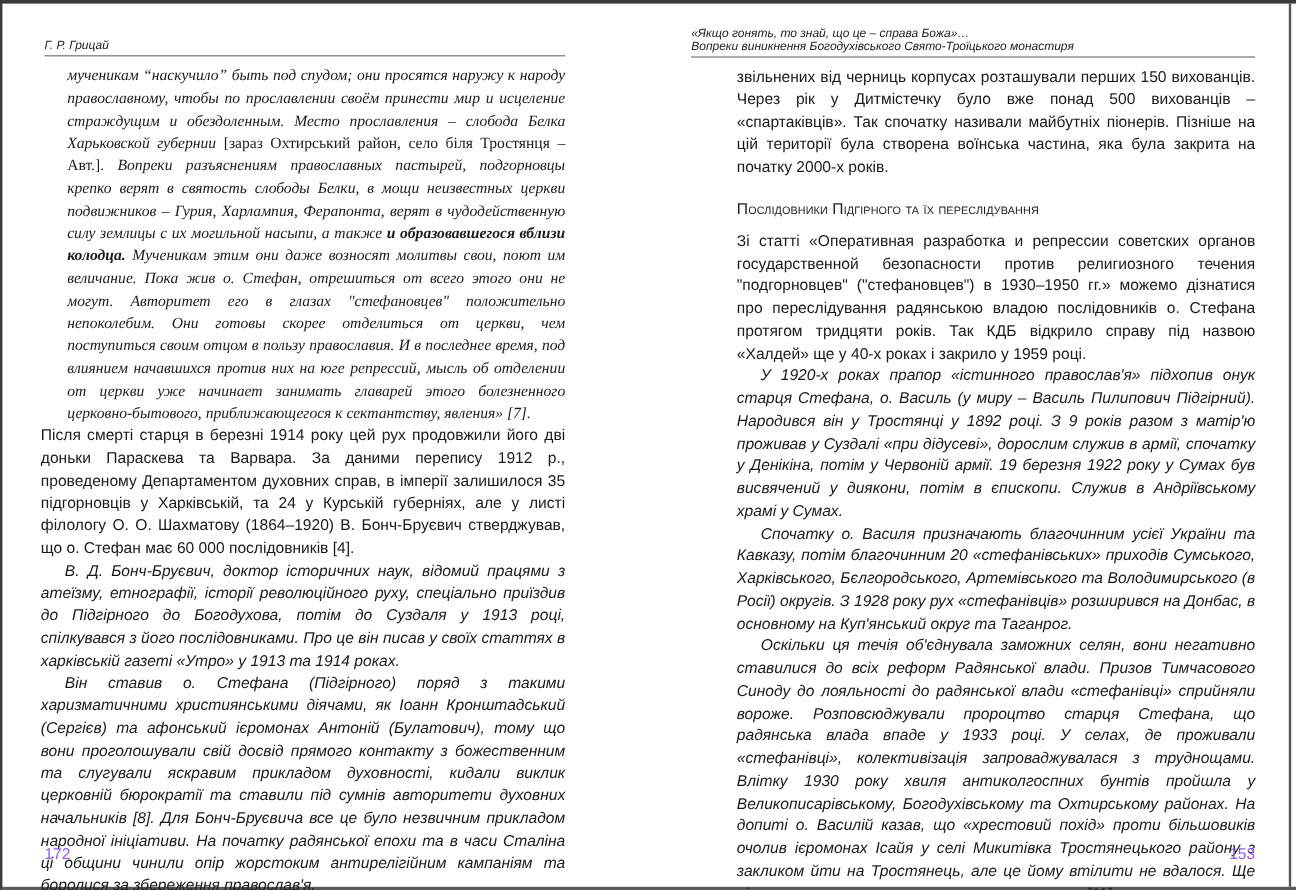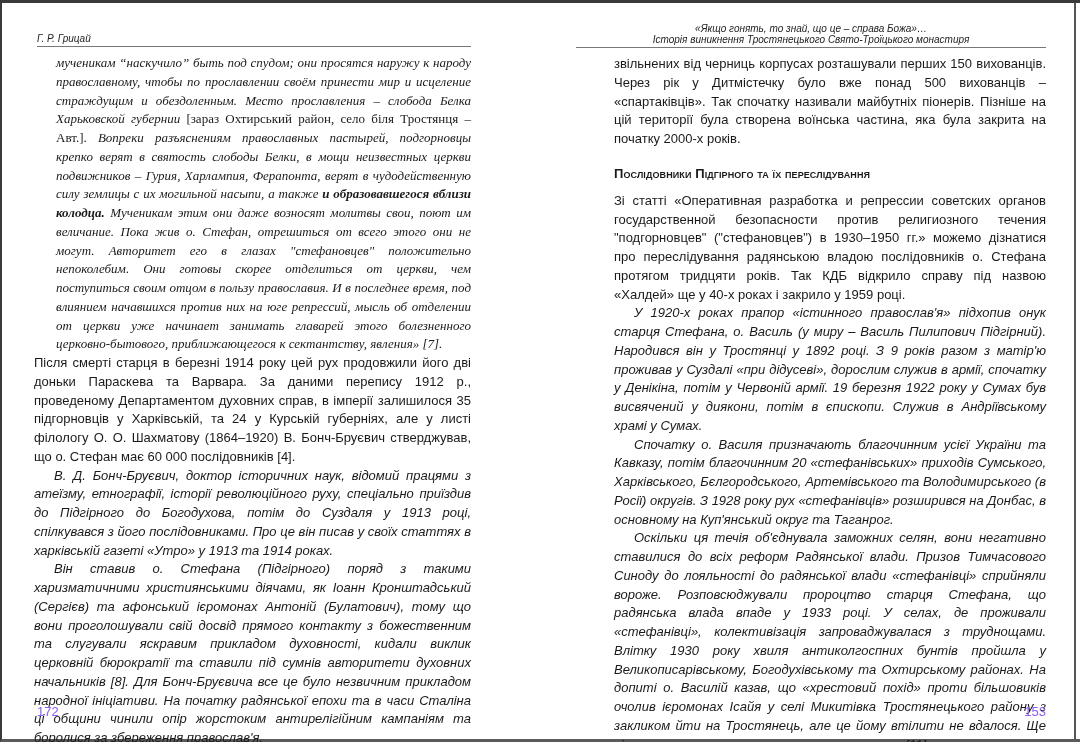--- a/index.html
+++ b/index.html
@@ -27,21 +27,21 @@
     .page.right { left: 612px; width: 432px; }
 
     .running-head {
       position: absolute; top: 30px; left: 0; right: 0;
       font-size: 10px; font-style: italic; color: #222;
       border-bottom: 1.4px solid #777;
       padding-bottom: 2px;
       line-height: 11px;
     }
     .page.left .running-head { left: 3px; right: 0; }
-    .page.right .running-head { left: -38px; right: 0; text-align: center; top: 20px; }
+    .page.right .running-head { left: -38px; right: 0; text-align: left; top: 20px; }
     .running-head .line { display: block; }
 
     .body {
       position: absolute; left: 0; right: 0;
       font-size: 13px; line-height: 18.75px;
       text-align: justify;
       hyphens: manual;
     }
     .page.left .body { top: 51px; }
     .page.right .body { top: 52px; }
@@ -52,21 +52,21 @@
       padding-right: 0;
       font-family: Liberation Serif, serif;
     }
     .quote .upright { font-style: normal; }
     .quote .bold-it { font-weight: bold; font-style: italic; }
     p { margin: 0; }
     p.indent { text-indent: 20px; font-style: italic; }
 
     .section-heading {
       margin: 17px 0 10px 0;
-      font-weight: bold;
+      font-weight: normal;
       font-size: 13px;
       font-variant: small-caps;
       letter-spacing: 0.1px;
       line-height: 16px;
       text-align: left;
     }
 
     .folio {
       position: absolute; bottom: 20px; font-size: 13px; color: #8b5cf6; text-align: right;
     }
@@ -92,21 +92,21 @@
       <p class="indent">Він ставив о. Стефана (Підгірного) поряд з такими харизматичними християнськими діячами, як Іоанн Кронштадський (Сергієв) та афонський ієромонах Антоній (Булатович), тому що вони проголошували свій досвід прямого контакту з божественним та слугували яскравим прикладом духовності, кидали виклик церковній бюрократії та ставили під сумнів авторитети духовних начальників [8]. Для Бонч-Бруєвича все це було незвичним прикладом народної ініціативи. На початку радянської епохи та в часи Сталіна ці общини чинили опір жорстоким антирелігійним кампаніям та боролися за збереження православ'я.</p>
 
     </div>
 
     <div class="folio">172</div>
   </div>
 
   <div class="page right">
     <div class="running-head">
       <span class="line">«Якщо гонять, то знай, що це – справа Божа»…</span>
-      <span class="line">Історія виникнення Тростянецького Свято-Троїцького монастиря</span>
+      <span class="line">Вопреки виникнення Богодухівського Свято-Троїцького монастиря</span>
     </div>
 
     <div class="body">
       <p>звільнених від черниць корпусах розташували перших 150 вихованців. Через рік у Дитмістечку було вже понад 500 вихованців – «спартаківців». Так спочатку називали майбутніх піонерів. Пізніше на цій території була створена воїнська частина, яка була закрита на початку 2000-х років.</p>
       <div class="section-heading">Послідовники Підгірного та їх переслідування</div>
       <p>Зі статті «Оперативная разработка и репрессии советских органов государственной безопасности против религиозного течения "подгорновцев" ("стефановцев") в 1930–1950 гг.» можемо дізнатися про переслідування радянською владою послідовників о. Стефана протягом тридцяти років. Так КДБ відкрило справу під назвою «Халдей» ще у 40-х роках і закрило у 1959 році.</p>
       <p class="indent">У 1920-х роках прапор «істинного православ'я» підхопив онук старця Стефана, о. Василь (у миру – Василь Пилипович Підгірний). Народився він у Тростянці у 1892 році. З 9 років разом з матір'ю проживав у Суздалі «при дідусеві», дорослим служив в армії, спочатку у Денікіна, потім у Червоній армії. 19 березня 1922 року у Сумах був висвячений у диякони, потім в єпископи. Служив в Андріївському храмі у Сумах.</p>
       <p class="indent">Спочатку о. Василя призначають благочинним усієї України та Кавказу, потім благочинним 20 «стефанівських» приходів Сумського, Харківського, Бєлгородського, Артемівського та Володимирського (в Росії) округів. З 1928 року рух «стефанівців» розширився на Донбас, в основному на Куп'янський округ та Таганрог.</p>
       <p class="indent">Оскільки ця течія об'єднувала заможних селян, вони негативно ставилися до всіх реформ Радянської влади. Призов Тимчасового Синоду до лояльності до радянської влади «стефанівці» сприйняли вороже. Розповсюджували пророцтво старця Стефана, що радянська влада впаде у 1933 році. У селах, де проживали «стефанівці», колективізація запроваджувалася з труднощами. Влітку 1930 року хвиля антиколгоспних бунтів пройшла у Великописарівському, Богодухівському та Охтирському районах. На допиті о. Василій казав, що «хрестовий похід» проти більшовиків очолив ієромонах Ісайя у селі Микитівка Тростянецького району з закликом йти на Тростянець, але це йому втілити не вдалося. Ще він переконував селян не вступати у колгоспи [11].</p>
 

